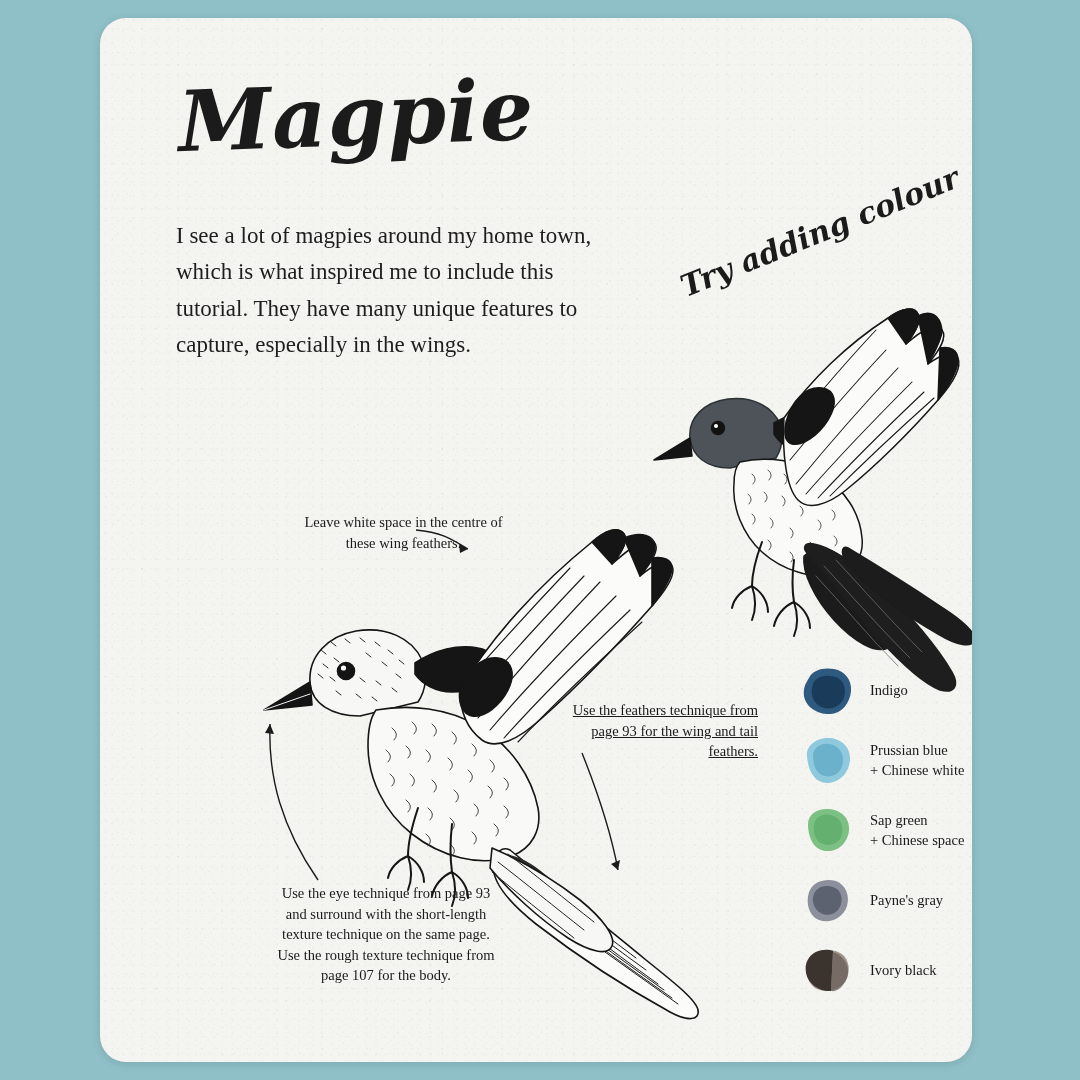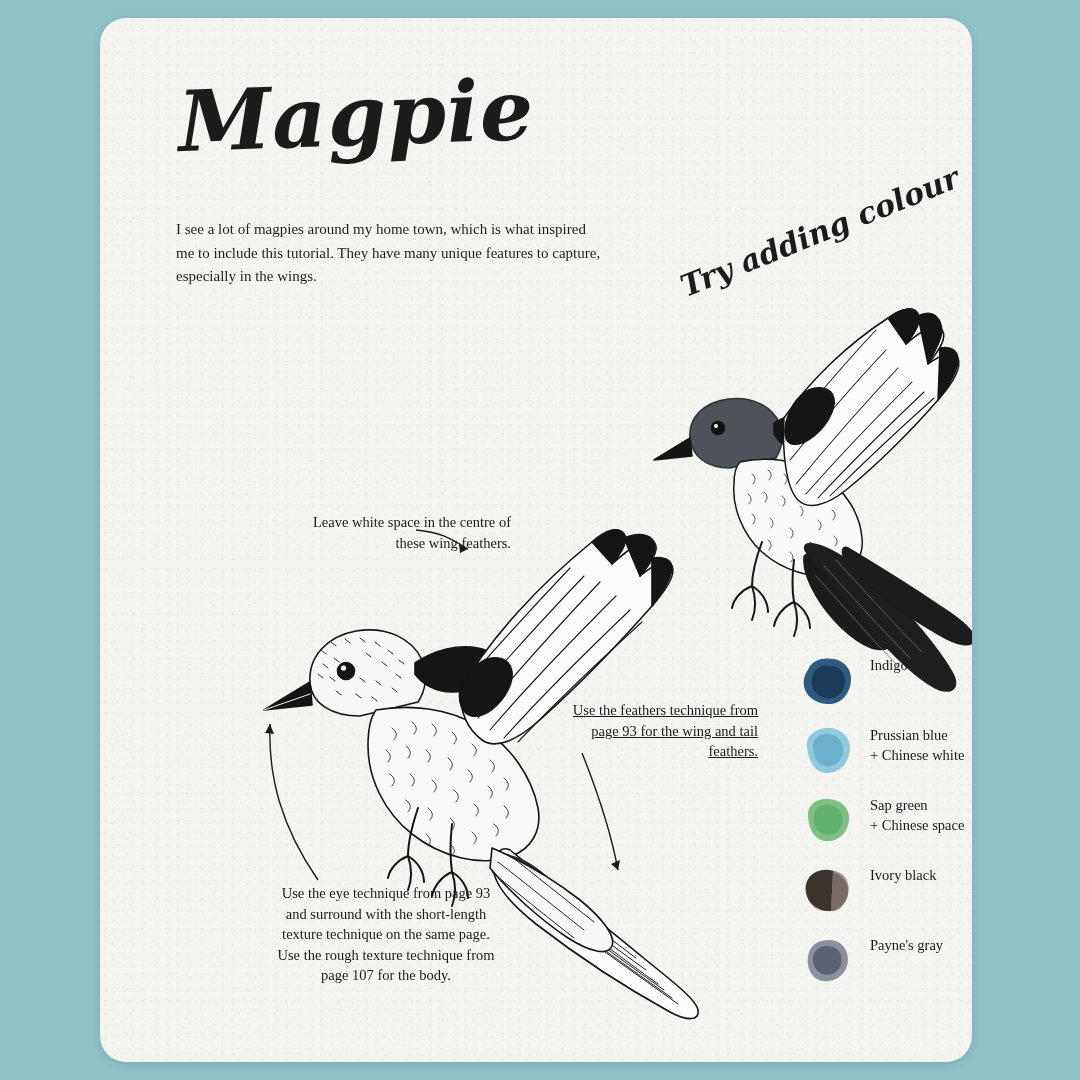--- a/index.html
+++ b/index.html
@@ -39,34 +39,34 @@
     font-weight: bold;
     font-size: 84px;
     letter-spacing: 1px;
     color: #1b1b1b;
     transform: rotate(-2deg);
   }
   .body-text {
     position: absolute;
     left: 76px;
     width: 430px;
-    font-size: 15px;
+    font-size: 23px;
     line-height: 1.58;
     color: #1e1e1e;
   }
   .para1 { top: 200px; }
   .para2 { top: 278px; }
 
   .note {
     position: absolute;
     font-size: 14.5px;
     line-height: 1.42;
     color: #1a1a1a;
   }
-  .note-wing    { left: 196px; top: 494px; width: 215px; text-align: right; }
+  .note-wing    { left: 196px; top: 494px; width: 215px; text-align: center; }
   .note-feather { left: 462px; top: 682px; width: 196px; text-align: right; text-decoration: underline; }
   .note-eye     { left: 172px; top: 865px; width: 228px; text-align: center; }
 
   .colour-script {
     position: absolute;
     left: 582px; top: 252px;
     width: 290px;
     font-family: "DejaVu Serif", serif;
     font-style: italic;
     font-weight: bold;
@@ -77,20 +77,21 @@
     white-space: nowrap;
   }
 
   .swatches {
     position: absolute;
     left: 700px; top: 638px;
     width: 250px;
   }
   .swatch-row {
     display: flex;
+    align-items: center;
     height: 70px;
   }
   .swatch-blob {
     width: 54px; height: 50px;
     margin-right: 16px;
     flex: 0 0 auto;
   }
   .swatch-label {
     font-size: 14.5px;
     line-height: 1.35;
@@ -251,27 +252,27 @@
     <div class="swatch-row">
       <svg class="swatch-blob" viewBox="0 0 54 50">
         <path d="M8 18 C8 8, 18 2, 29 3 C41 4, 50 12, 49 24 C48 37, 38 46, 26 45 C13 44, 8 30, 8 18 Z" fill="#7cc183"></path>
         <path d="M14 19 C15 11, 23 7, 31 9 C40 11, 44 19, 42 28 C40 37, 31 41, 23 38 C15 35, 13 27, 14 19 Z" fill="#54a562" opacity=".6"></path>
       </svg>
       <div class="swatch-label">Sap green
 + Chinese space</div>
     </div>
     <div class="swatch-row">
       <svg class="swatch-blob" viewBox="0 0 54 50">
+        <path d="M10 14 C14 5, 26 2, 36 5 C46 9, 50 20, 47 30 C43 42, 30 48, 19 44 C8 40, 5 24, 10 14 Z" fill="#8b909c"></path>
+        <path d="M15 16 C19 9, 30 8, 37 13 C43 18, 43 28, 38 34 C32 41, 21 40, 16 33 C12 27, 12 21, 15 16 Z" fill="#4a4f5e" opacity=".7"></path>
+      </svg>
+      <div class="swatch-label">Payne's gray</div>
+    </div>
+    <div class="swatch-row">
+      <svg class="swatch-blob" viewBox="0 0 54 50">
         <path d="M9 12 C14 4, 28 2, 38 6 C48 10, 51 22, 47 32 C42 43, 28 48, 17 43 C6 38, 4 21, 9 12 Z" fill="#9e9389"></path>
         <path d="M9 12 C14 4, 26 2, 33 5 L31 45 C20 46, 8 38, 6 27 C5 20, 6 16, 9 12 Z" fill="#3b332e"></path>
         <path d="M33 6 C43 9, 51 20, 47 32 C43 42, 36 46, 31 45 Z" fill="#6b625c" opacity=".8"></path>
       </svg>
       <div class="swatch-label">Ivory black</div>
     </div>
-    <div class="swatch-row">
-      <svg class="swatch-blob" viewBox="0 0 54 50">
-        <path d="M10 14 C14 5, 26 2, 36 5 C46 9, 50 20, 47 30 C43 42, 30 48, 19 44 C8 40, 5 24, 10 14 Z" fill="#8b909c"></path>
-        <path d="M15 16 C19 9, 30 8, 37 13 C43 18, 43 28, 38 34 C32 41, 21 40, 16 33 C12 27, 12 21, 15 16 Z" fill="#4a4f5e" opacity=".7"></path>
-      </svg>
-      <div class="swatch-label">Payne's gray</div>
-    </div>
   </div>
 </div>
 
 </body></html>

